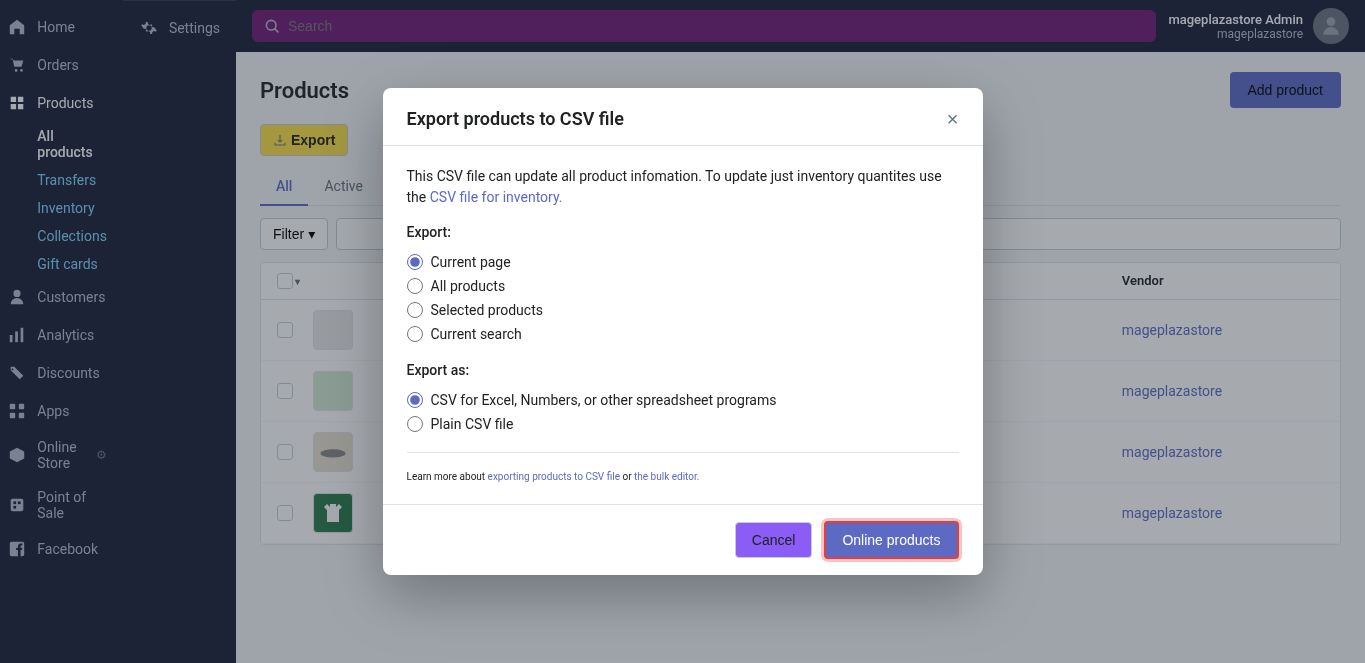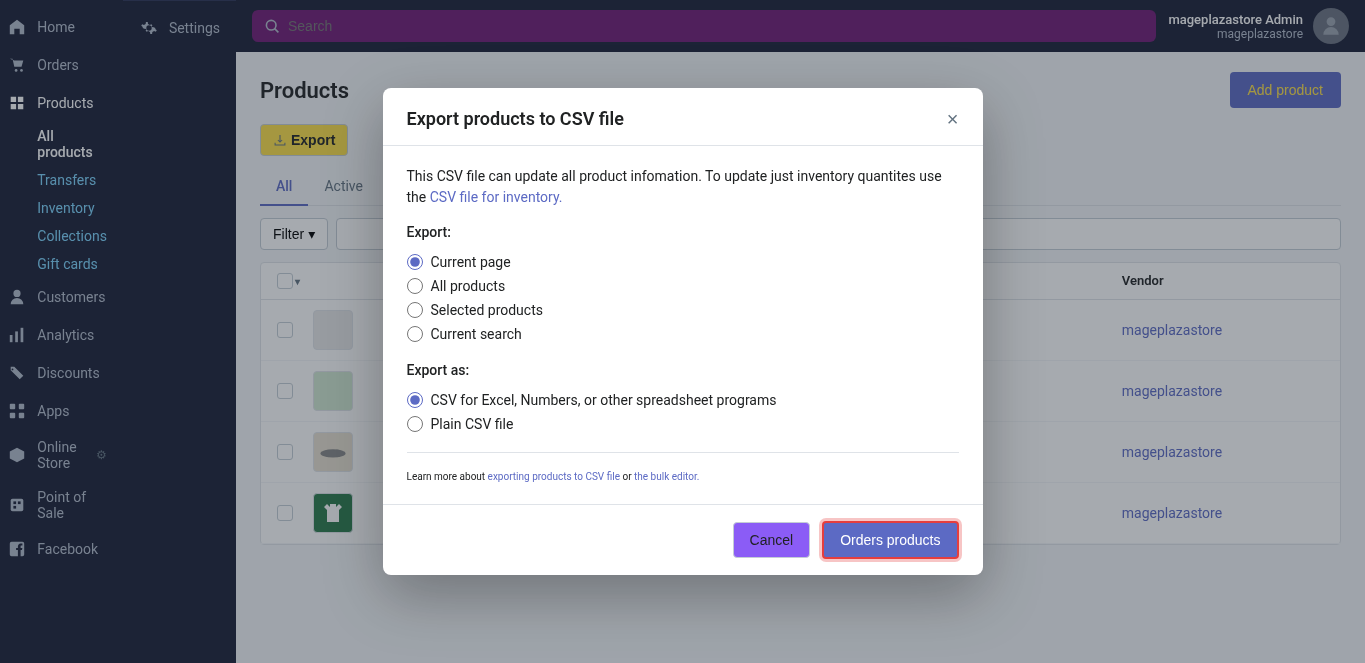--- a/index.html
+++ b/index.html
@@ -142,21 +142,21 @@
     }
     .page-header {
       display: flex;
       align-items: center;
       justify-content: space-between;
       margin-bottom: 16px;
     }
     .page-title { font-size: 22px; font-weight: 600; color: #202223; }
     .add-product-btn {
       background: #5c6ac4;
-      color: #fde047;
+      color: #000000;
       border: none;
       border-radius: 4px;
       padding: 10px 18px;
       font-size: 14px;
       font-weight: 500;
       cursor: pointer;
     }
     .page-toolbar {
       display: flex;
       align-items: center;
@@ -628,16 +628,16 @@
 
       <p class="modal-learn">
         <span>Learn more about</span>
         <a href="#"> <span>exporting products to CSV file</span></a>
         <span>or</span>
         <a href="#"><span>the bulk editor.</span></a>
       </p>
     </div>
     <div class="modal-footer">
       <button class="cancel-btn">Cancel</button>
-      <button class="export-products-btn">Orders products</button>
+      <button class="export-products-btn">Online products</button>
     </div>
   </div>
 </div>
 
 </body></html>

